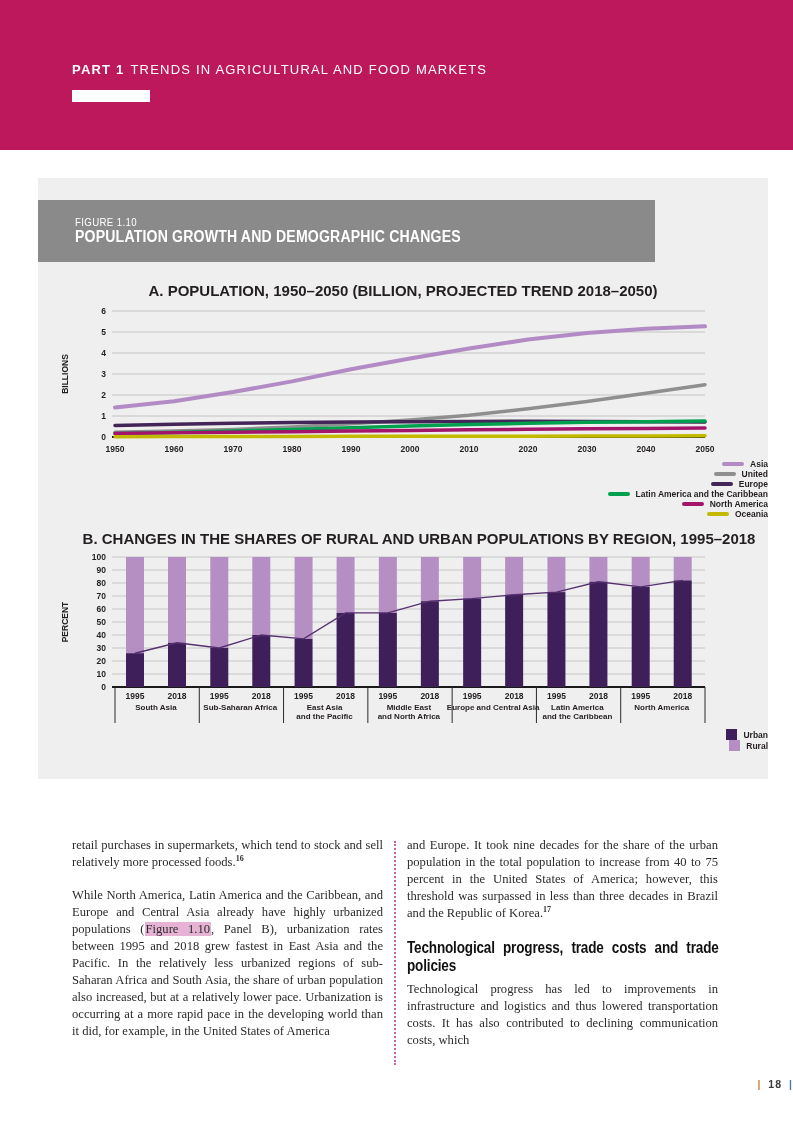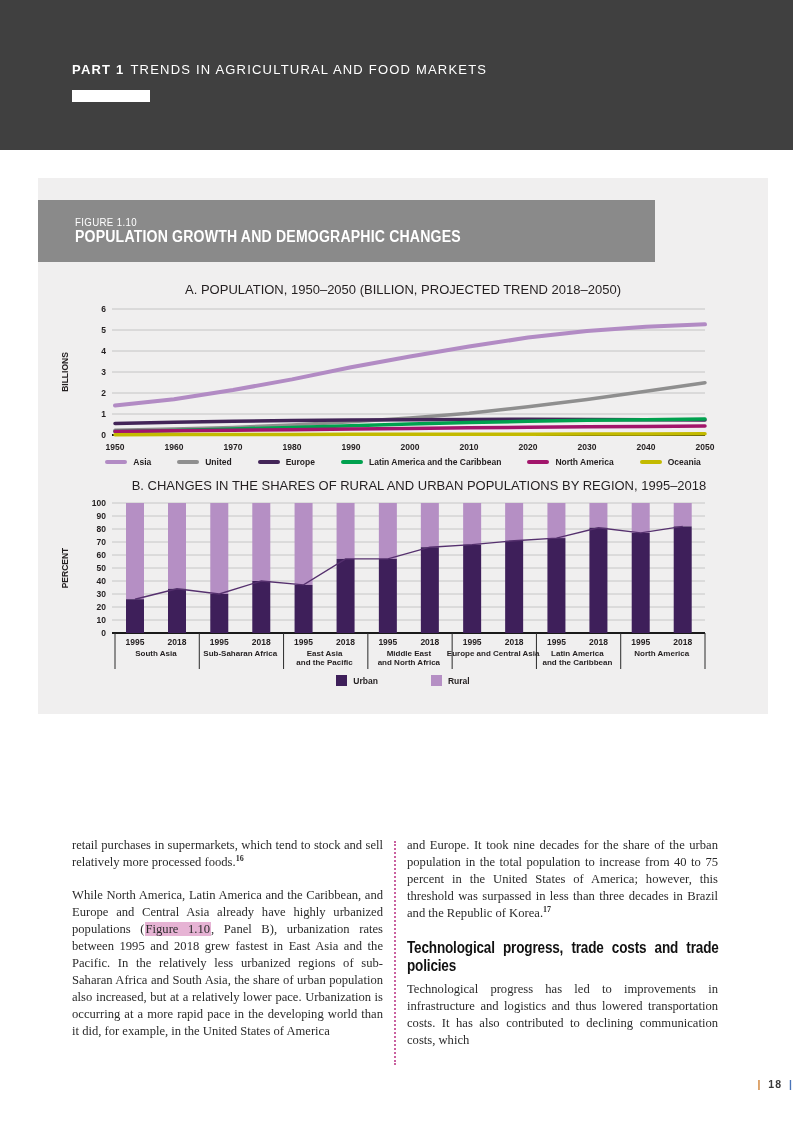--- a/index.html
+++ b/index.html
@@ -1,38 +1,38 @@
 <!DOCTYPE html>
 <html><head>
 <meta charset="utf-8">
 <style>
   html,body{margin:0;padding:0;background:#fff;}
   #page{position:relative;width:793px;height:1122px;background:#ffffff;overflow:hidden;
         font-family:"Liberation Sans",sans-serif;color:#231f20;}
 
   
-  .part-header{height:150px;background:#404040;}
+  .part-header{height:150px;background:#be185d;}
   .part-line{padding:62px 0 0 72px;color:#fff;font-size:13px;letter-spacing:1.2px;}
   .part-line .part-no{font-weight:bold;margin-right:6px;}
   .white-bar{margin:13px 0 0 72px;width:78px;height:12px;background:#ffffff;}
 
   
   .figure-panel{position:absolute;left:38px;top:178px;width:730px;background:#f0efef;padding-bottom:28px;}
   .figure-band{margin-top:22px;width:617px;height:62px;background:#8a8a8a;color:#fff;
                box-sizing:border-box;padding-left:37px;display:flex;flex-direction:column;justify-content:center;}
   .figure-label{font-size:11px;letter-spacing:.4px;}
   .figure-title{font-size:16px;font-weight:bold;letter-spacing:.2px;}
   .cond{display:inline-block;transform:scaleX(.88);transform-origin:left center;white-space:nowrap;}
 
-  .chart-title{margin-top:20px;text-align:center;font-size:13px;font-weight:normal;color:#231f20;}
+  .chart-title{margin-top:20px;text-align:center;font-size:15px;font-weight:bold;color:#231f20;}
   .chart-title.b{margin-top:11px;padding-left:32px;}
   svg.chart{display:block;}
   svg text{font-family:"Liberation Sans",sans-serif;fill:#231f20;}
 
-  .legend-row{display:flex;justify-content:center;align-items:flex-end;column-gap:26px;margin-top:2px;}
+  .legend-row{display:flex;justify-content:center;align-items:flex-end;column-gap:26px;margin-top:2px;flex-direction:column;}
   .legend-row .item{display:flex;align-items:center;column-gap:6px;font-size:8.5px;font-weight:bold;}
   .legend-row .line-swatch{width:22px;height:4px;border-radius:2px;display:inline-block;}
   .legend-row.squares{column-gap:53px;}
   .legend-row .sq-swatch{width:11px;height:11px;display:inline-block;}
 
   .sources{margin:30px 30px 0 37px;font-size:8.5px;font-weight:bold;color:#231f20;}
 
   
   .body-section{position:absolute;top:837px;left:72px;width:649px;display:flex;}
   .col{width:311px;font-family:"Liberation Serif",serif;font-size:12.6px;line-height:17px;

